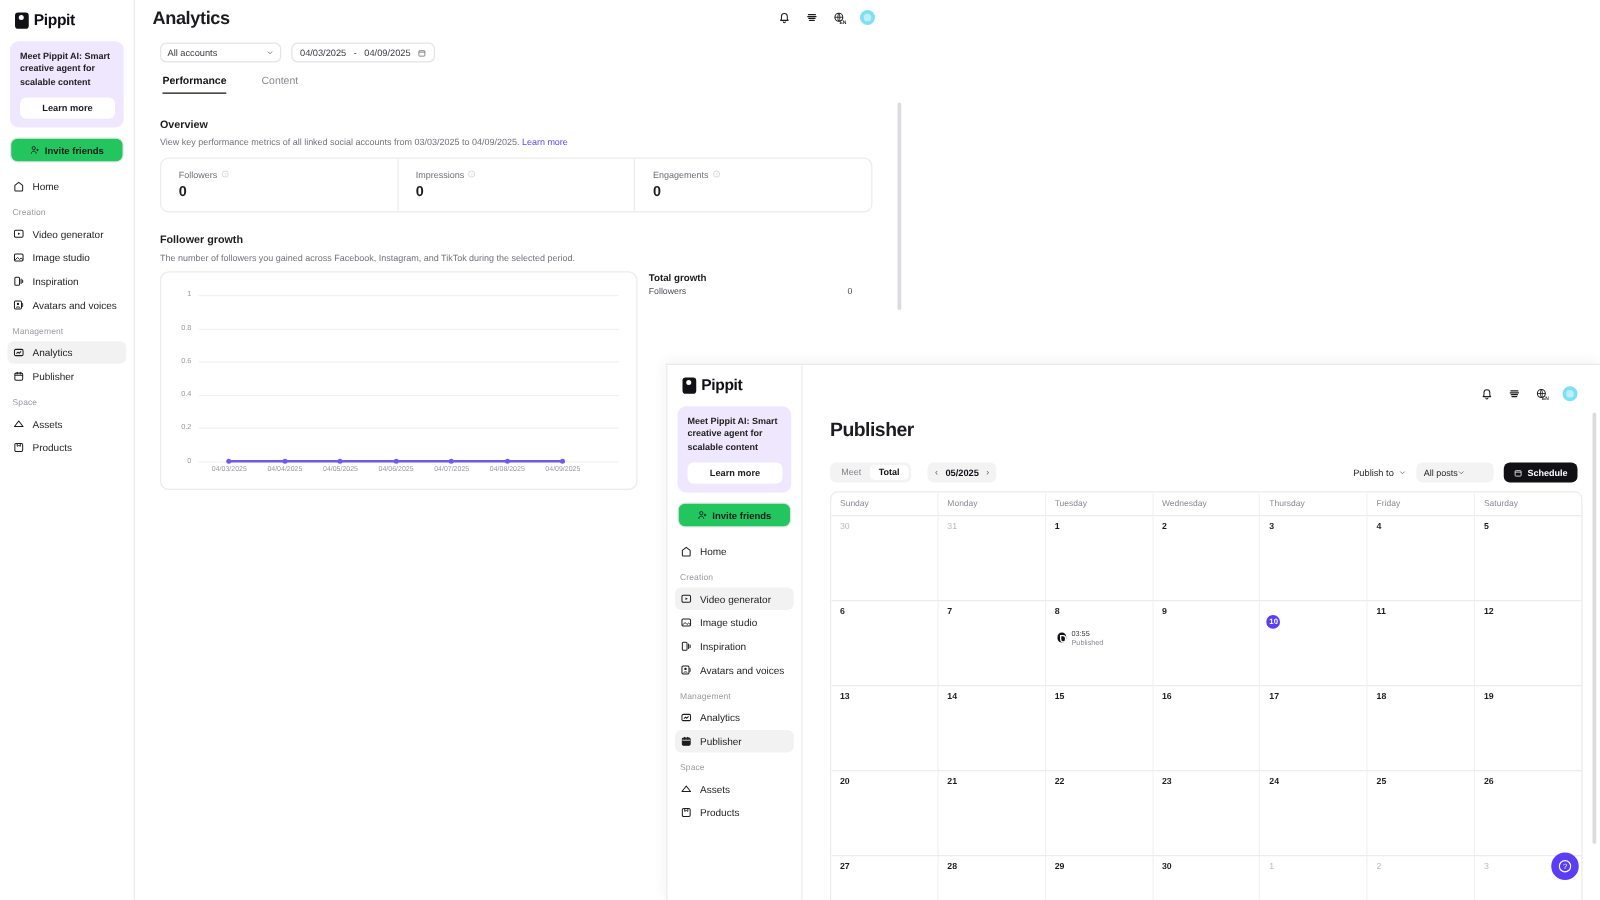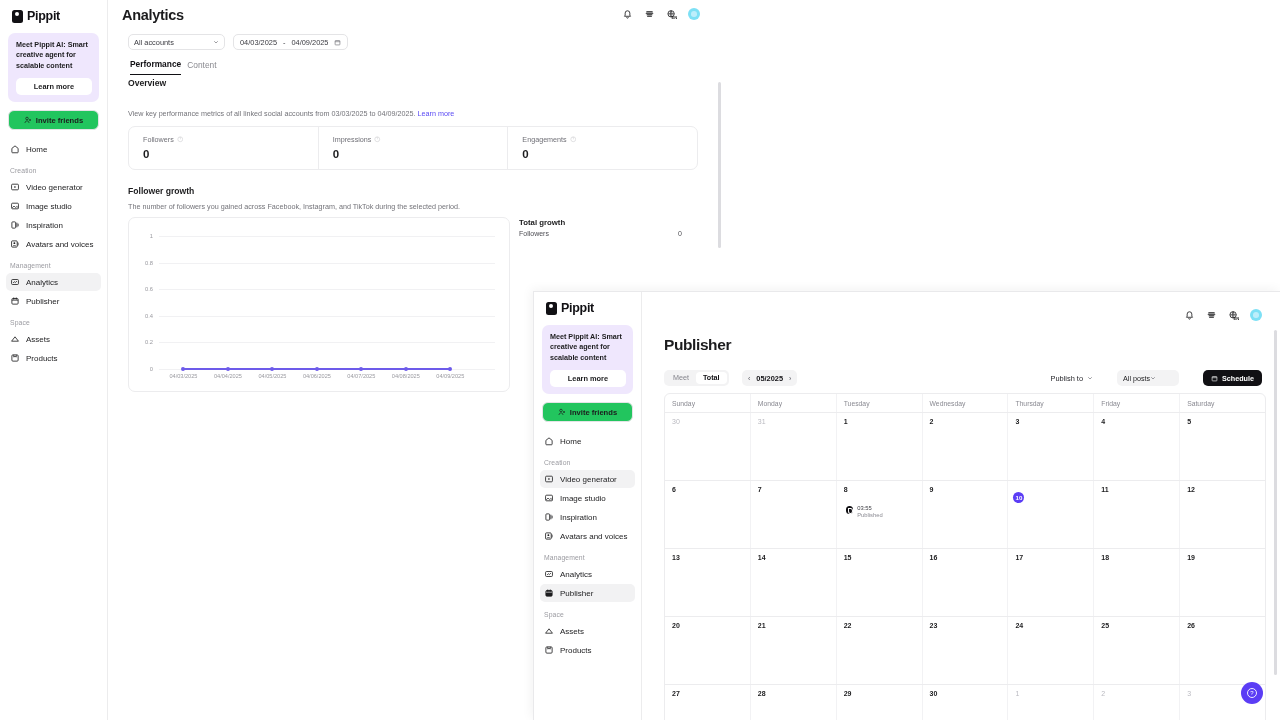--- a/index.html
+++ b/index.html
@@ -83,21 +83,21 @@
     display: flex; align-items: center; padding: 0 5px;
     font-size: 7.4px; color: #3a3a40; justify-content: space-between; cursor: pointer; background:#fff;
   }
   .date-box {
     height: 16px; border: 1px solid #e4e4e6; border-radius: 5px;
     display: flex; align-items: center; gap: 6px; padding: 0 6px;
     font-size: 7.4px; color: #3a3a40; cursor: pointer; background:#fff;
   }
   .chev { width: 6px; height: 6px; }
 
-  .tabs { position: absolute; left: 130px; top: 59px; display: flex; gap: 6px; align-items: center; }
+  .tabs { position: absolute; left: 130px; top: 59px; display: flex; gap: 28px; }
   .tab { font-size: 8.4px; color: #8a8a90; padding-bottom: 5px; cursor: pointer; font-weight: 500;}
   .tab.active { color: #111014; font-weight: 700; border-bottom: 1.6px solid #111014; }
 
   .section-h { position: absolute; font-size: 8.6px; font-weight: 700; }
   .section-sub { position: absolute; font-size: 7.2px; color: #737379; }
   .link { color: #5a4af4; }
 
   .kpi-card {
     position: absolute; left: 128px; top: 126px; width: 570px; height: 44px;
     border: 1px solid #ececee; border-radius: 7px; display: flex; background:#fff;
@@ -148,21 +148,21 @@
   }
   .seg-i { font-size: 7.2px; color: #82828a; padding: 0 7px; line-height: 12px; border-radius: 4px; cursor: pointer; }
   .seg-i.on { background: #fff; color: #111014; font-weight: 700; }
   .monthnav {
     position: absolute; left: 100px; top: 78px; height: 16px; background: #f3f3f4;
     border-radius: 5px; display: flex; align-items: center; gap: 6px; padding: 0 6px;
   }
   .monthnav .a { font-size: 7px; color: #5a5a62; cursor: pointer; }
   .monthnav .m { font-size: 7.4px; font-weight: 700; color: #111014; }
 
-  .pub-actions { position: absolute; right: 18px; top: 78px; display: flex; align-items: center; gap: 24px; }
+  .pub-actions { position: absolute; right: 18px; top: 78px; display: flex; align-items: center; gap: 8px; }
   .pubto { display: flex; align-items: center; gap: 4px; font-size: 7.4px; color: #26262b; cursor: pointer; font-weight:500;}
   .allposts {
     width: 62px; height: 16px; background: #f3f3f4; border-radius: 5px;
     display: flex; align-items: center; 
     padding: 0 6px; font-size: 7.2px; cursor: pointer;
   }
   .sched {
     height: 16px; background: #111014; color: #fff; border-radius: 5px;
     display: flex; align-items: center; gap: 4px; padding: 0 8px;
     font-size: 7.2px; font-weight: 600; cursor: pointer;
@@ -342,21 +342,21 @@
             <path d="M2.5 6.2h11" stroke="#5a5a62" stroke-width="1.3"></path>
           </svg>
       </div>
     </div>
 
     <div class="tabs">
       <div class="tab active">Performance</div>
       <div class="tab">Content</div>
     </div>
 
-    <div class="section-h" style="left:128px; top:78px;">Overview</div>
+    <div class="section-h" style="left:128px; top:94px;">Overview</div>
     <div class="section-sub" style="left:128px; top:109px;">
       <span>View key performance metrics of all linked social accounts from 03/03/2025 to 04/09/2025.</span>
       <span class="link">Learn more</span>
     </div>
 
     <div class="kpi-card">
       <div class="kpi">
         <div class="kpi-label">
           <span>Followers</span>
           <svg class="qmark" viewBox="0 0 16 16">

